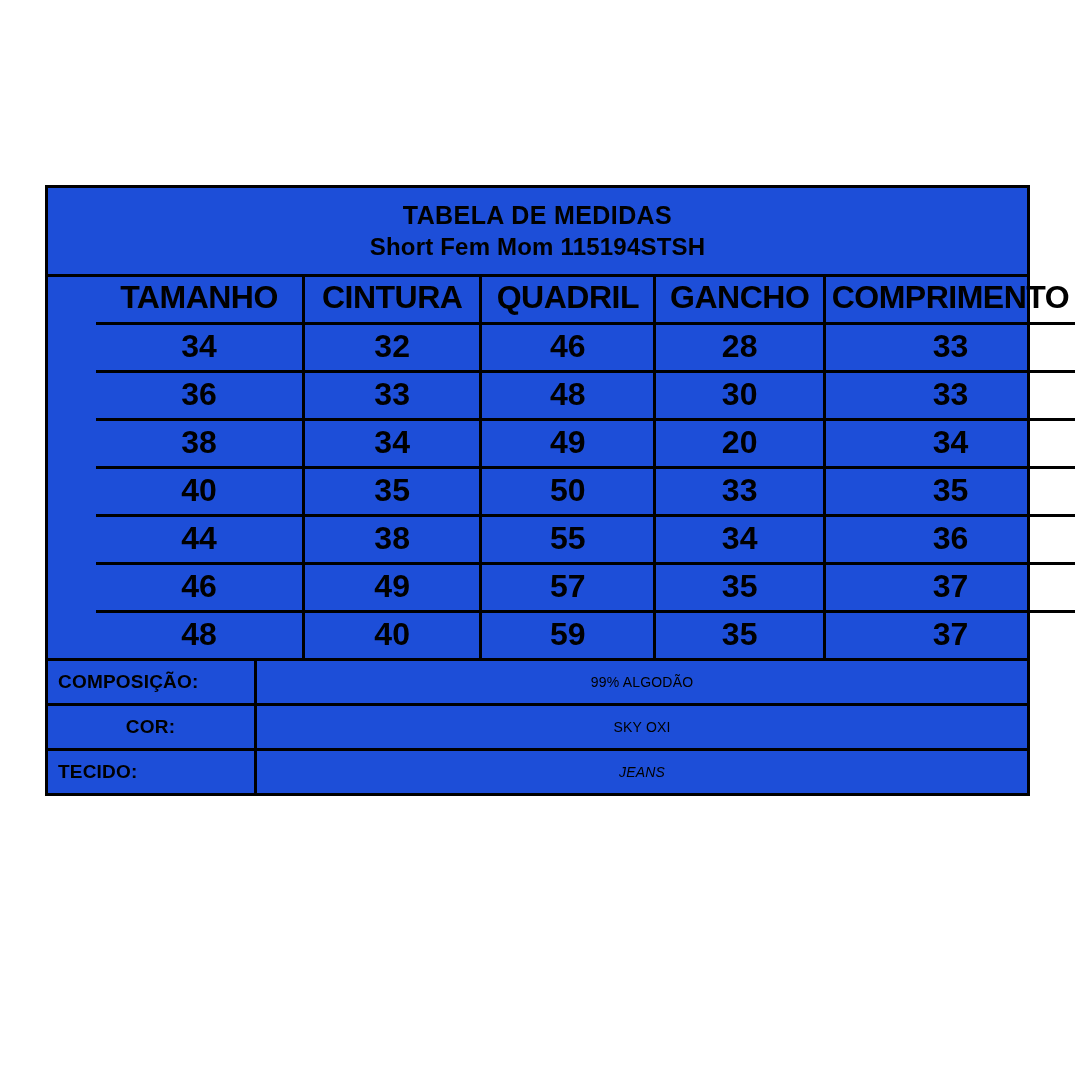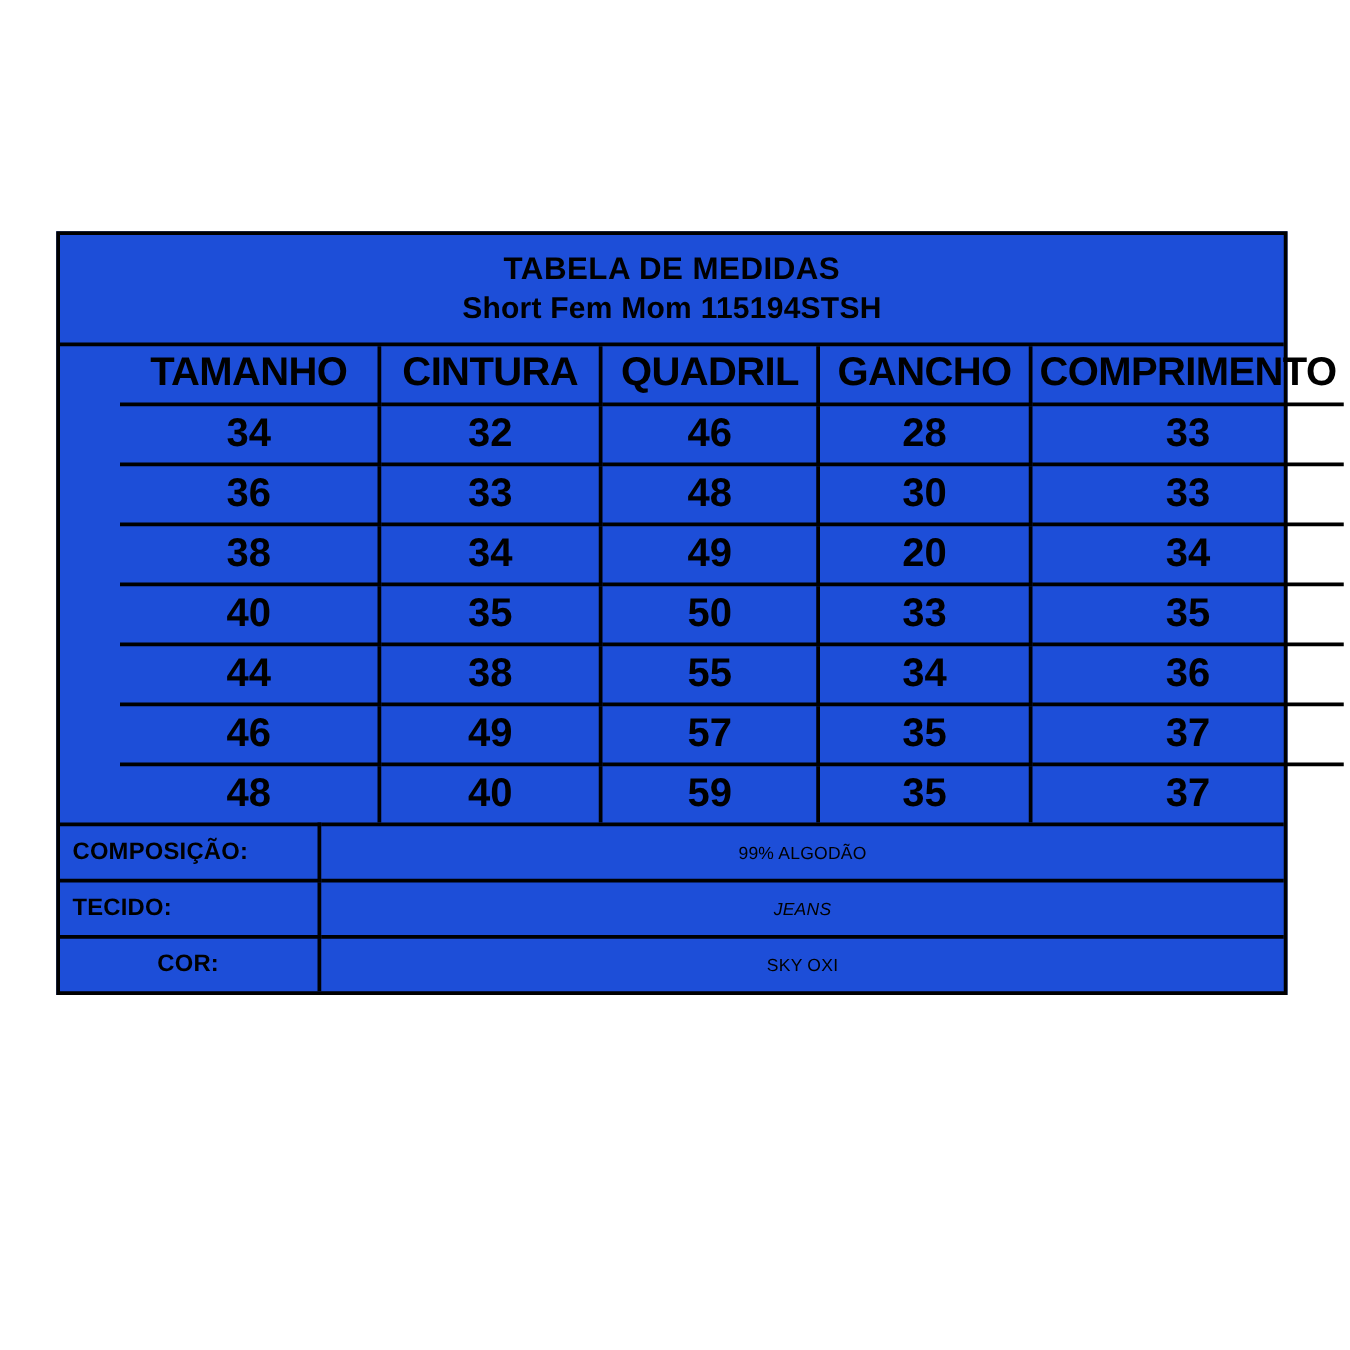--- a/index.html
+++ b/index.html
@@ -207,23 +207,23 @@
     <colgroup>
       <col class="label">
         <col class="value">
     </colgroup>
     <tbody>
       <tr>
         <td class="info-label">COMPOSIÇÃO:</td>
         <td class="info-value">99% ALGODÃO</td>
       </tr>
       <tr>
+        <td class="info-label center">COR:</td>
+        <td class="info-value">SKY OXI</td>
+      </tr>
+      <tr>
         <td class="info-label">TECIDO:</td>
         <td class="info-value italic">JEANS</td>
       </tr>
-      <tr>
-        <td class="info-label center">COR:</td>
-        <td class="info-value">SKY OXI</td>
-      </tr>
     </tbody>
   </table>
 
 </div>
 
 </body></html>

